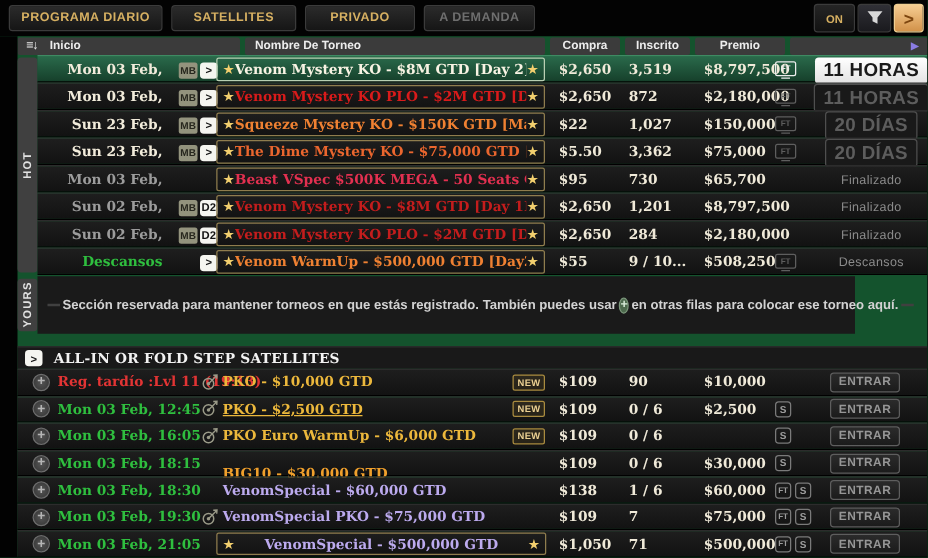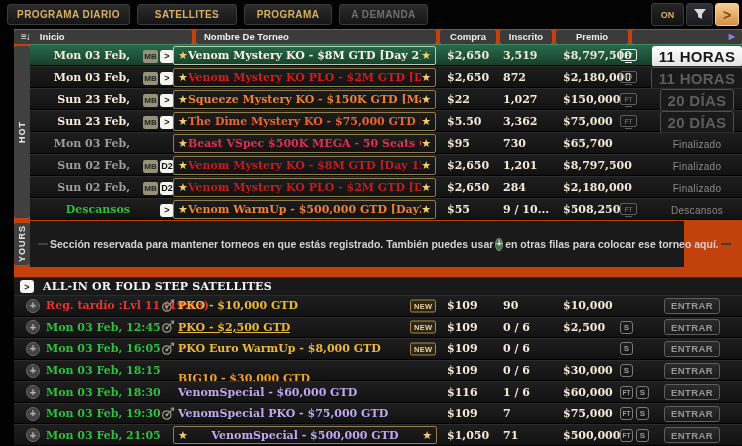--- a/index.html
+++ b/index.html
@@ -1,17 +1,17 @@
 <!DOCTYPE html>
 <html><head>
 <meta charset="utf-8">
 <style>
 *{margin:0;padding:0;box-sizing:border-box}
 html,body{background:#000}
-#app{position:relative;width:742px;height:446px;background:#c2410c;overflow:hidden;font-family:"Liberation Sans",sans-serif}
+#app{position:relative;width:742px;height:446px;background:#14532d;overflow:hidden;font-family:"Liberation Sans",sans-serif}
 
 
 .tabbar{position:absolute;left:0;top:0;width:742px;height:29px;background:#030303;display:flex;align-items:center;gap:7px;padding-left:7px}
 .tab{height:21px;border:1px solid #3b3b3b;border-radius:3px;background:linear-gradient(#2b2b2b,#161616);color:#d6b062;font-size:10px;font-weight:bold;letter-spacing:.4px;display:flex;align-items:center;justify-content:center;cursor:pointer}
 .tab.t1{width:123px}.tab.t2{width:100px}.tab.t3{width:88px}.tab.t4{width:89px}
 .tab.disabled{color:#6f6f6f}
 .toolbtns{position:absolute;right:3px;top:3px;display:flex;gap:2px;height:23px}
 .btn-on{width:33px;background:linear-gradient(#252525,#121212);border:1px solid #3b3b3b;border-radius:3px;color:#d6b062;font-weight:bold;font-size:9px;display:flex;align-items:center;justify-content:center}
 .btn-filter{width:27px;background:linear-gradient(#303036,#1a1a1e);border:1px solid #3b3b3b;border-radius:3px;display:flex;align-items:center;justify-content:center}
 .btn-next{width:24px;background:linear-gradient(#f6cd92,#d2924a);border:1px solid #f0cf92;border-radius:3px;color:#7c450f;font-weight:bold;font-size:14px;display:flex;align-items:center;justify-content:center}
@@ -92,21 +92,21 @@
 .c-action{position:absolute;left:650px;top:50%;transform:translateY(-50%);width:56px;height:16px;border:1px solid #5e5e5e;border-radius:3px;background:linear-gradient(#2b2b2b,#1b1b1b);color:#969696;font-size:9.5px;font-weight:bold;letter-spacing:.4px;display:flex;align-items:center;justify-content:center}
 </style>
 </head>
 <body>
 
 <div id="app">
 
   <div class="tabbar">
     <div class="tab t1">PROGRAMA DIARIO</div>
     <div class="tab t2">SATELLITES</div>
-    <div class="tab t3">PROGRAMA</div>
+    <div class="tab t3">PRIVADO</div>
     <div class="tab t4 disabled">A DEMANDA</div>
     <div class="toolbtns">
       <div class="btn-on">ON</div>
       <div class="btn-filter">
         <svg width="14" height="13" viewBox="0 0 14 13">
             <path d="M1 1h12L9 6v5L5 9V6z" fill="#d8d8d8"></path>
           </svg>
       </div>
       <div class="btn-next">
           <span>&gt;</span>
@@ -358,21 +358,21 @@
     <span class="c-stime t-green">Mon 03 Feb, 16:05</span>
     <span class="c-dart">
       <svg width="14" height="14" viewBox="0 0 14 14">
             <circle cx="5.8" cy="8" r="4.2" fill="none" stroke="#9a9a88" stroke-width="1.2"></circle>
             <circle cx="5.8" cy="8" r="1.4" fill="#9a9a88"></circle>
             <path d="M5.8 8 L12 1.8 M9.6 1.2l3-0.2 -0.2 3" stroke="#9a9a88" stroke-width="1.1" fill="none"></path>
           </svg>
     </span>
     <span class="c-sname">
 
-      <span class="nm" style="color: rgb(236, 184, 60);">PKO Euro WarmUp - $8,000 GTD</span>
+      <span class="nm" style="color: rgb(236, 184, 60);">PKO Euro WarmUp - $6,000 GTD</span>
 
     </span>
     <span class="c-new">NEW</span>
     <span class="c-compra">$109</span>
     <span class="c-inscrito">0 / 6</span>
     <span class="c-sbadges">
           <span class="sb">S</span>
         </span>
     <span class="c-action">ENTRAR</span>
   </div>
@@ -397,21 +397,21 @@
       <div class="row srow">
     <span class="c-plus">+</span>
     <span class="c-stime t-green">Mon 03 Feb, 18:30</span>
 
     <span class="c-sname">
 
       <span class="nm" style="color: rgb(188, 170, 238);">VenomSpecial - $60,000 GTD</span>
 
     </span>
 
-    <span class="c-compra">$116</span>
+    <span class="c-compra">$138</span>
     <span class="c-inscrito">1 / 6</span>
     <span class="c-premio">$60,000</span>
     <span class="c-sbadges">
           <span class="sb sb-ft">FT</span>
           <span class="sb">S</span>
         </span>
     <span class="c-action">ENTRAR</span>
   </div>
       <div class="row srow">
     <span class="c-plus">+</span>

